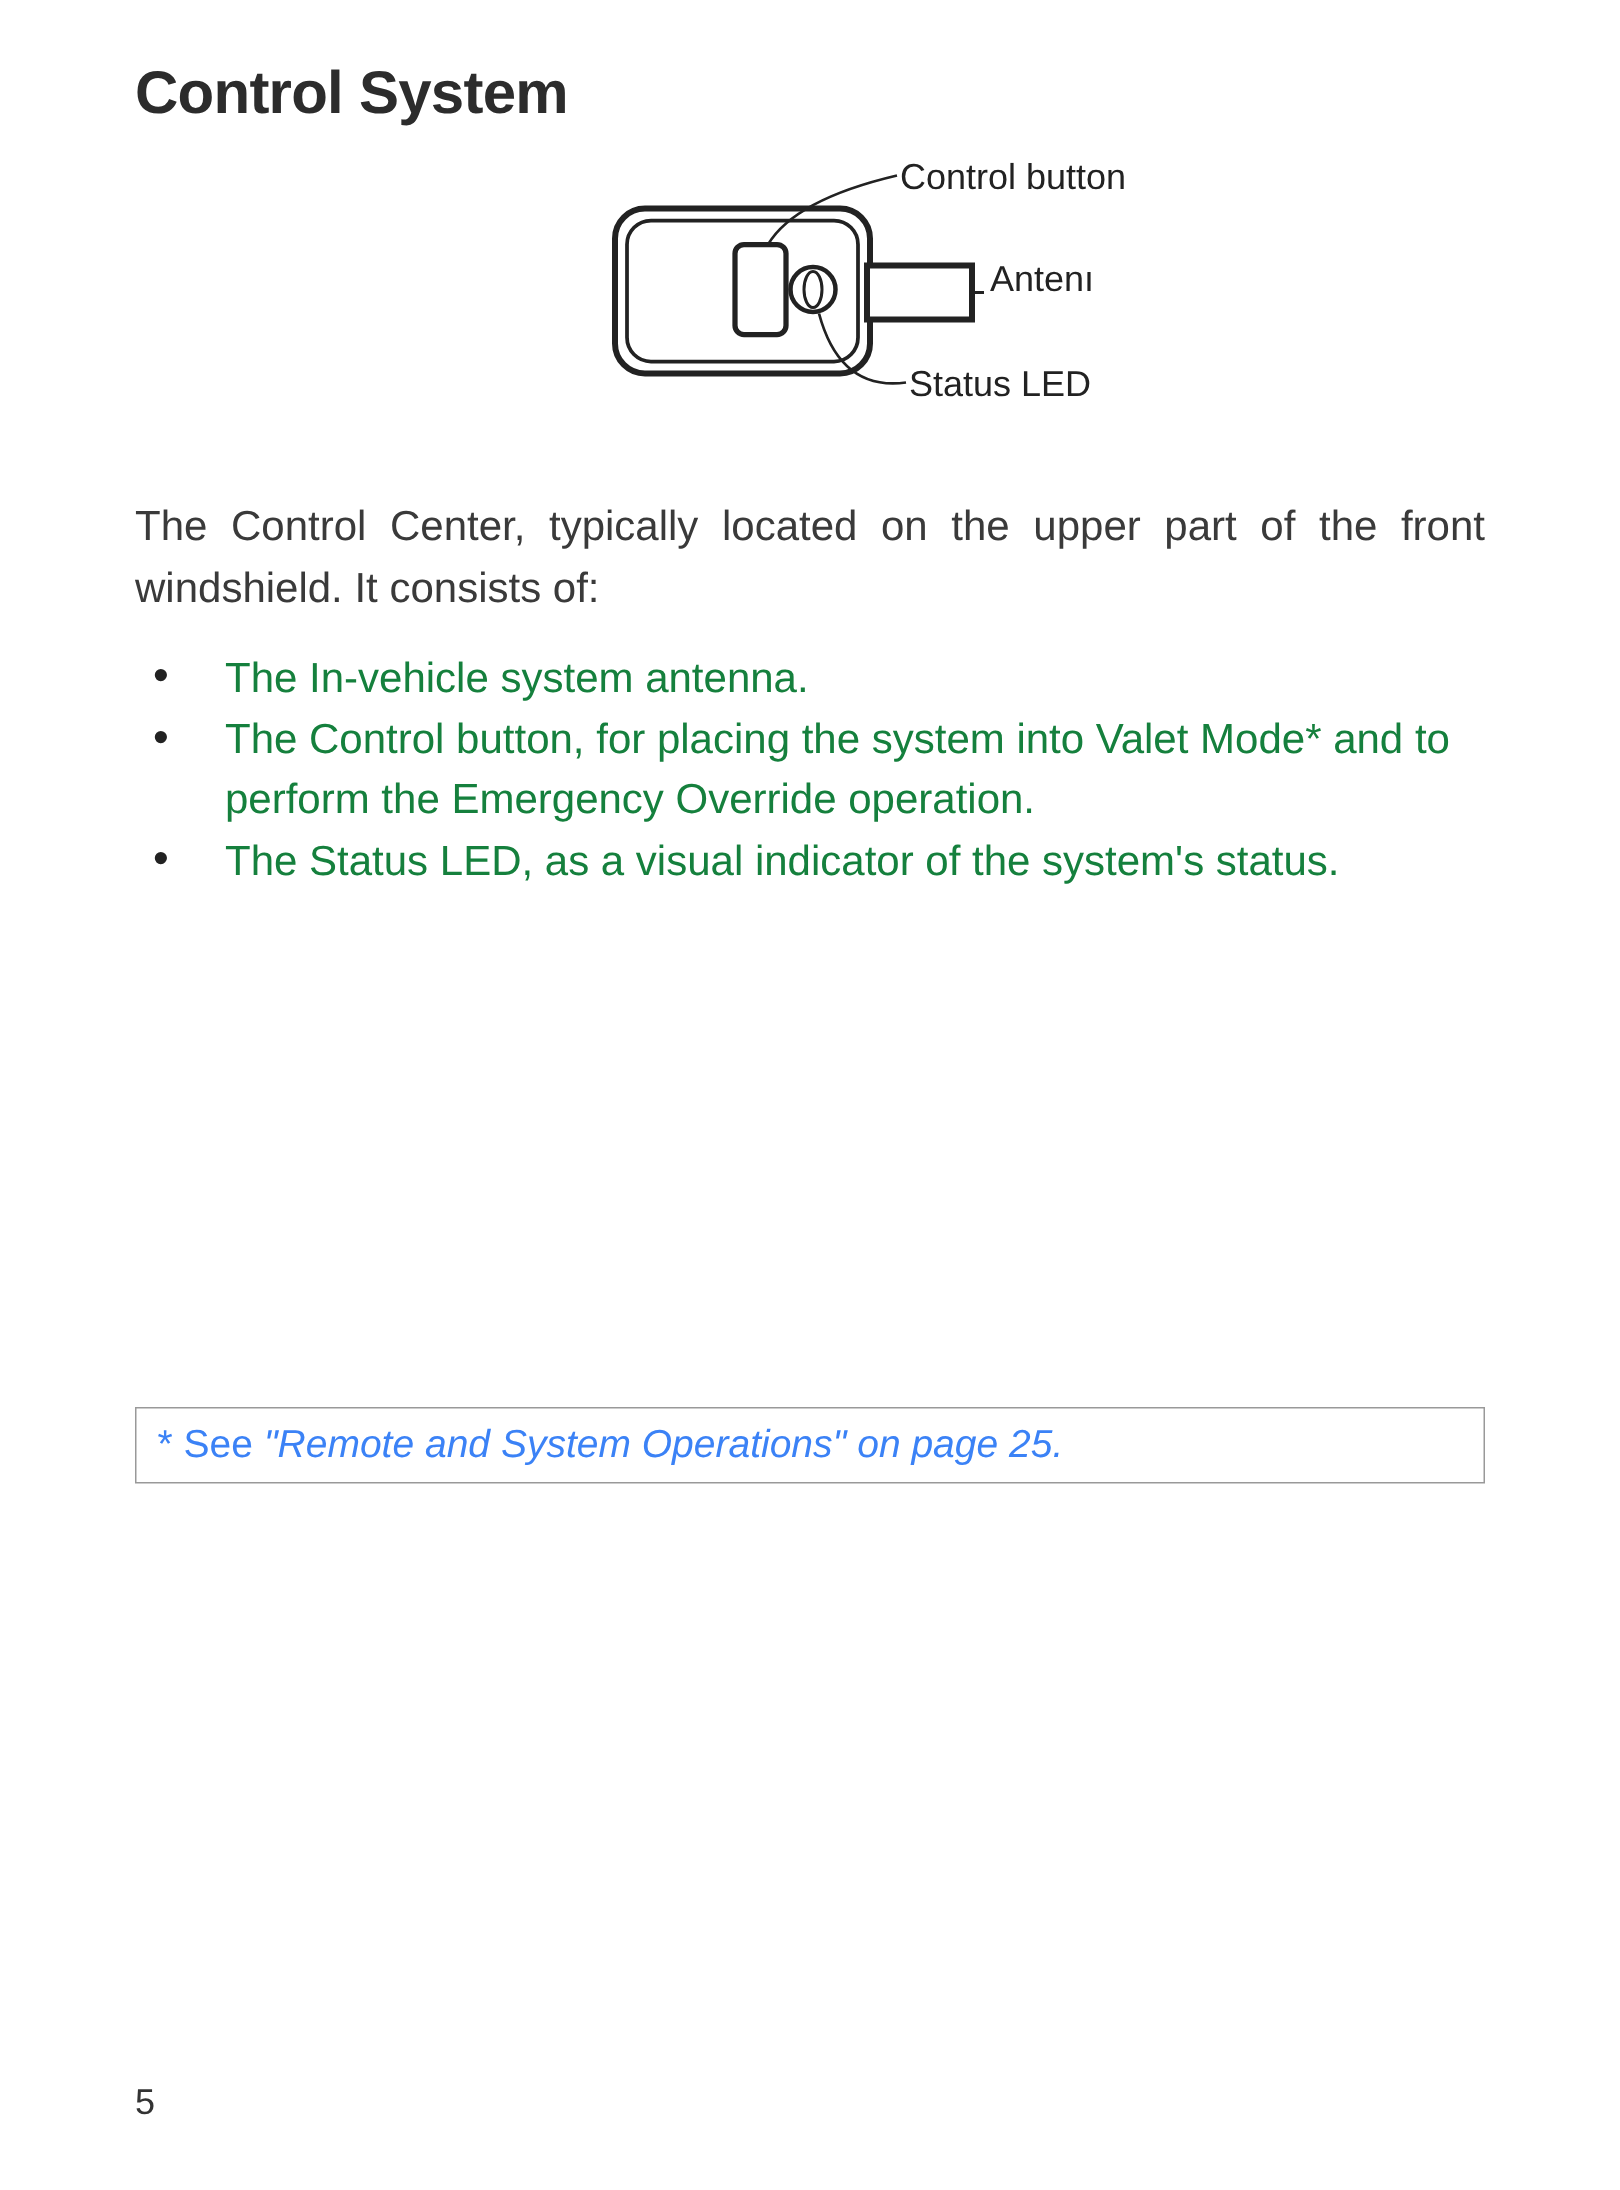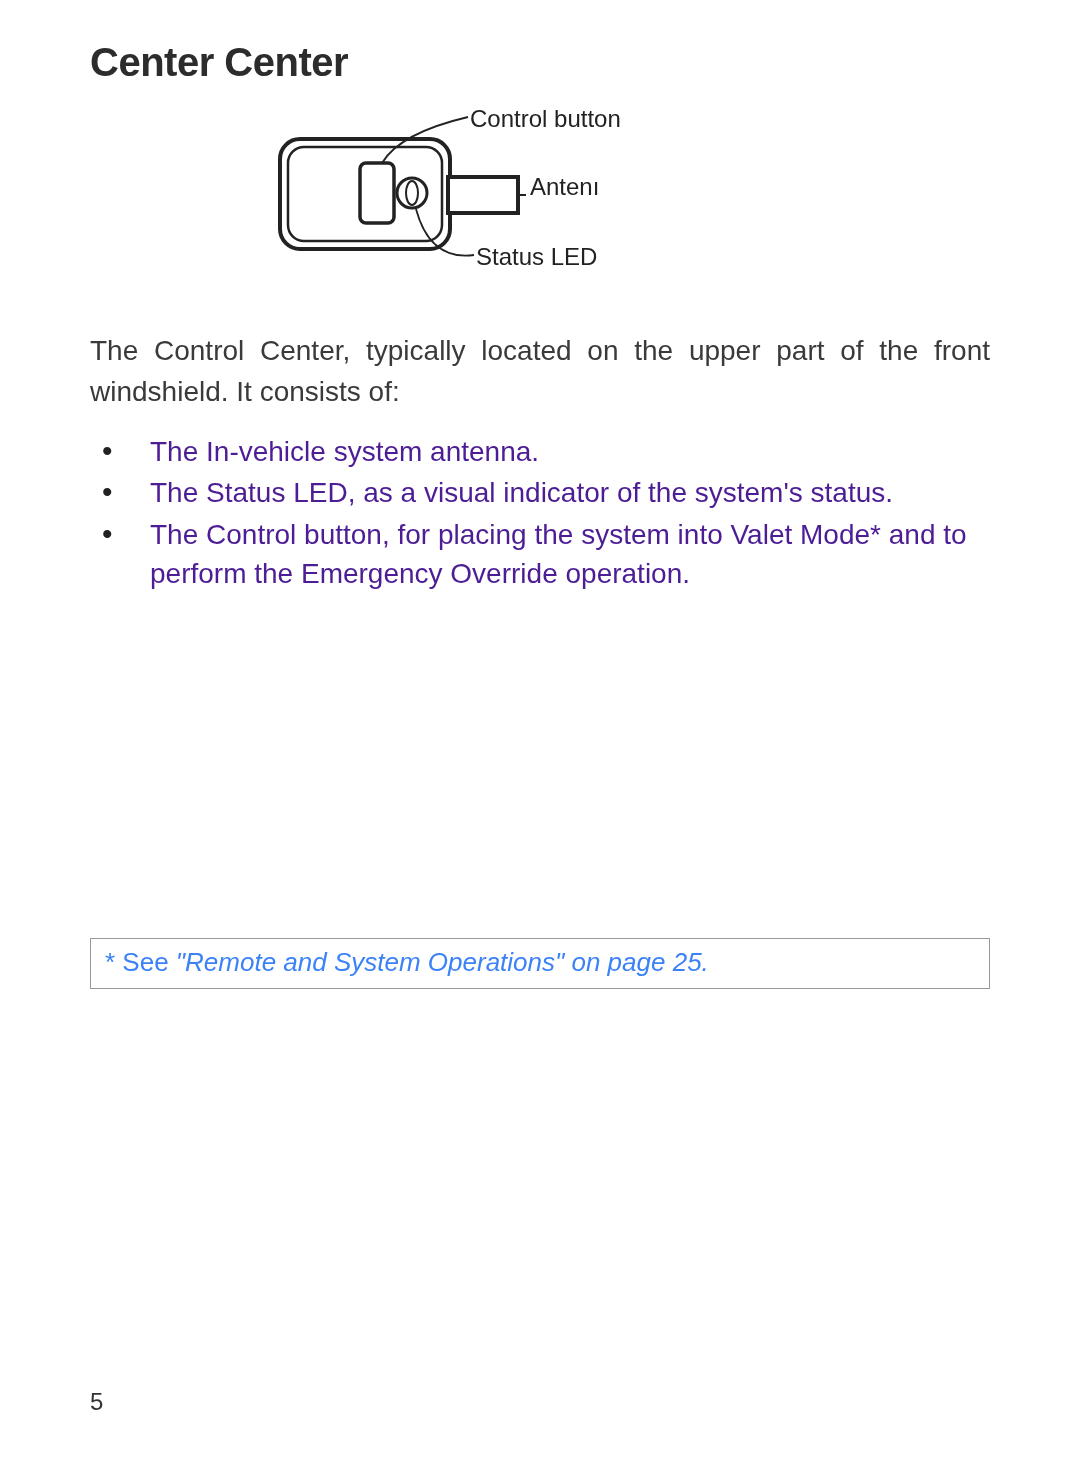--- a/index.html
+++ b/index.html
@@ -16,21 +16,21 @@
       font-size: 40px;
       font-weight: 600;
       color: #2c2c2c;
       letter-spacing: -0.5px;
       margin-bottom: 28px;
       font-stretch: condensed;
     }
     .diagram-wrap {
       width: 100%;
       display: flex;
-      justify-content: flex-start;
+      justify-content: center;
       margin-bottom: 48px;
     }
     .diagram {
       position: relative;
       width: 640px;
       height: 170px;
     }
     .diagram svg {
       position: absolute;
       top: 0; left: 0;
@@ -54,21 +54,21 @@
       text-align: justify;
     }
     ul.items {
       list-style: none;
       padding-left: 4px;
       margin-bottom: 40px;
     }
     ul.items li {
       font-size: 28px;
       line-height: 1.4;
-      color: #4c1d95;
+      color: #15803d;
       font-weight: 300;
       padding-left: 56px;
       position: relative;
       margin-bottom: 2px;
     }
     ul.items li::before {
       content: "•";
       position: absolute;
       left: 8px;
       top: -2px;
@@ -104,21 +104,21 @@
       font-weight: 300;
     }
     .pagenum {
       font-size: 24px;
       color: #333;
     }
   </style>
 </head>
 <body>
 
-<h1 class="heading">Center Center</h1>
+<h1 class="heading">Control System</h1>
 
 <div class="diagram-wrap">
   <div class="diagram">
     <svg width="640" height="170" viewBox="0 0 640 170">
 
       <rect x="190" y="26" width="170" height="110" rx="20" ry="20" fill="#fff" stroke="#222" stroke-width="4"></rect>
       <rect x="198" y="34" width="154" height="94" rx="16" ry="16" fill="none" stroke="#222" stroke-width="2.5"></rect>
 
       <rect x="358" y="64" width="70" height="36" fill="#fff" stroke="#222" stroke-width="4"></rect>
 
@@ -136,22 +136,22 @@
     <div class="callout ctrl">Control button</div>
     <div class="callout ant">Antenı</div>
     <div class="callout led">Status LED</div>
   </div>
 </div>
 
 <p class="body-text">The Control Center, typically located on the upper part of the front windshield. It consists of:</p>
 
 <ul class="items">
   <li>The In-vehicle system antenna.</li>
+  <li>The Control button, for placing the system into Valet Mode* and to perform the Emergency Override operation.</li>
   <li>The Status LED, as  a visual indicator of the system's status.</li>
-  <li>The Control button, for placing the system into Valet Mode* and to perform the Emergency Override operation.</li>
 </ul>
 
 <div class="footnote-box">
   <span>* See </span><span class="ital">"Remote and System Operations" on page 25.</span>
 </div>
 
 <div class="footer">
   <div class="pagenum">5</div>
 </div>
 

